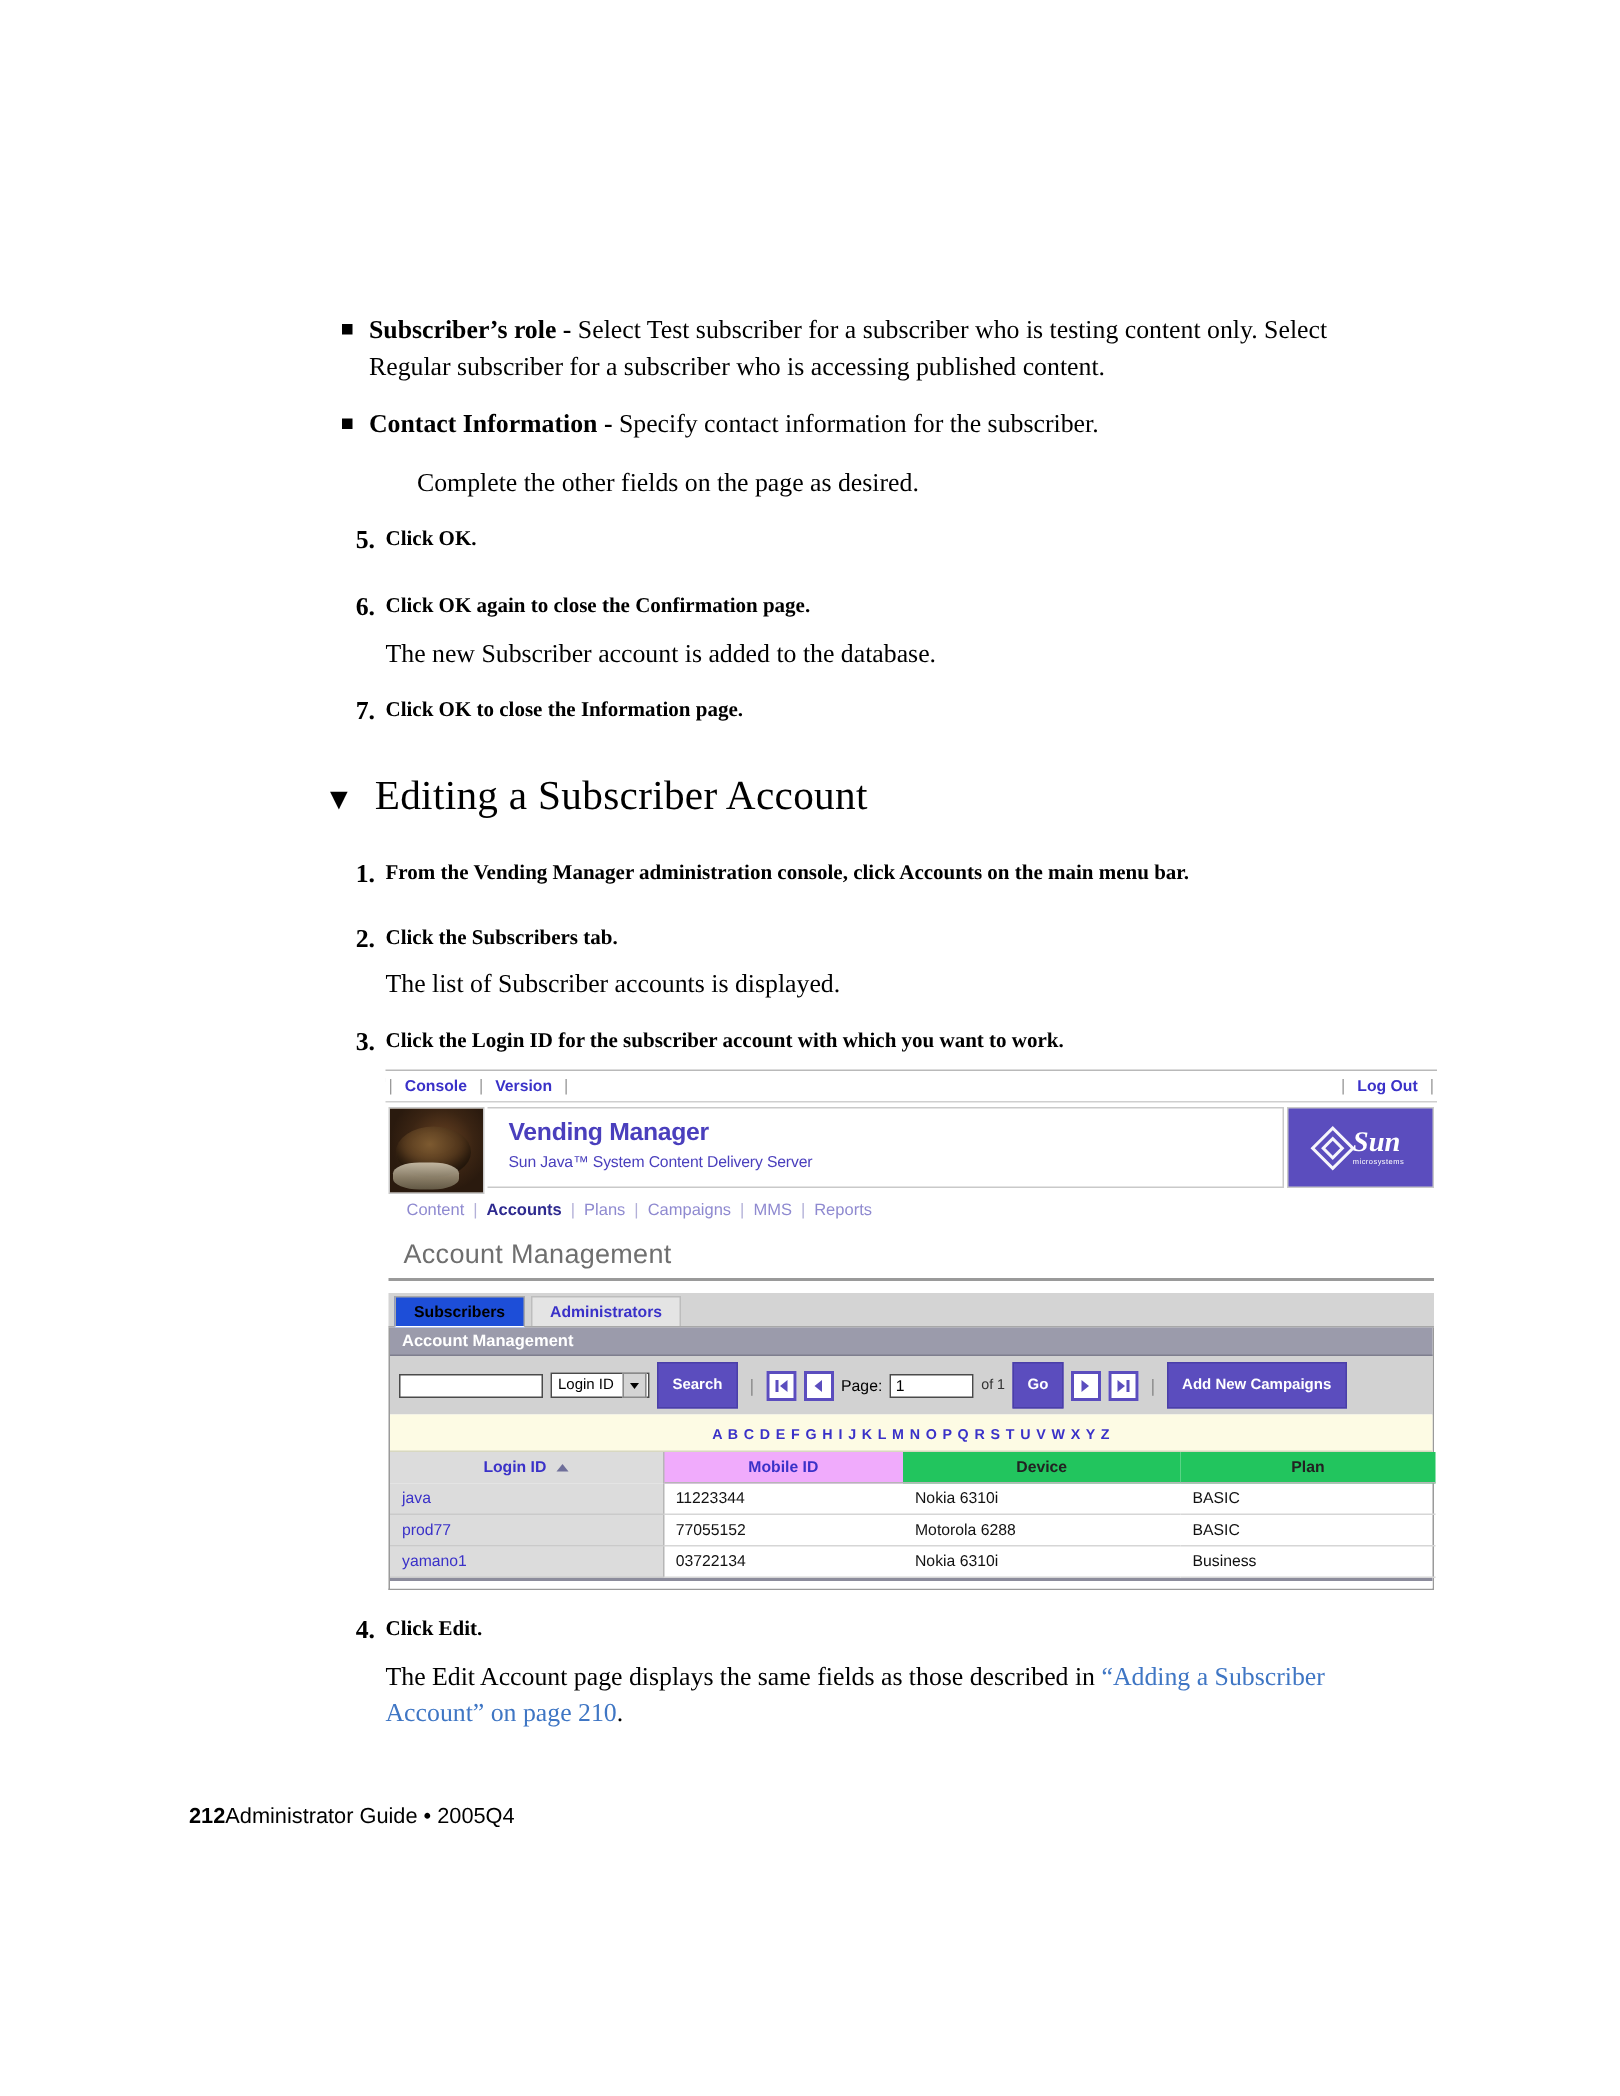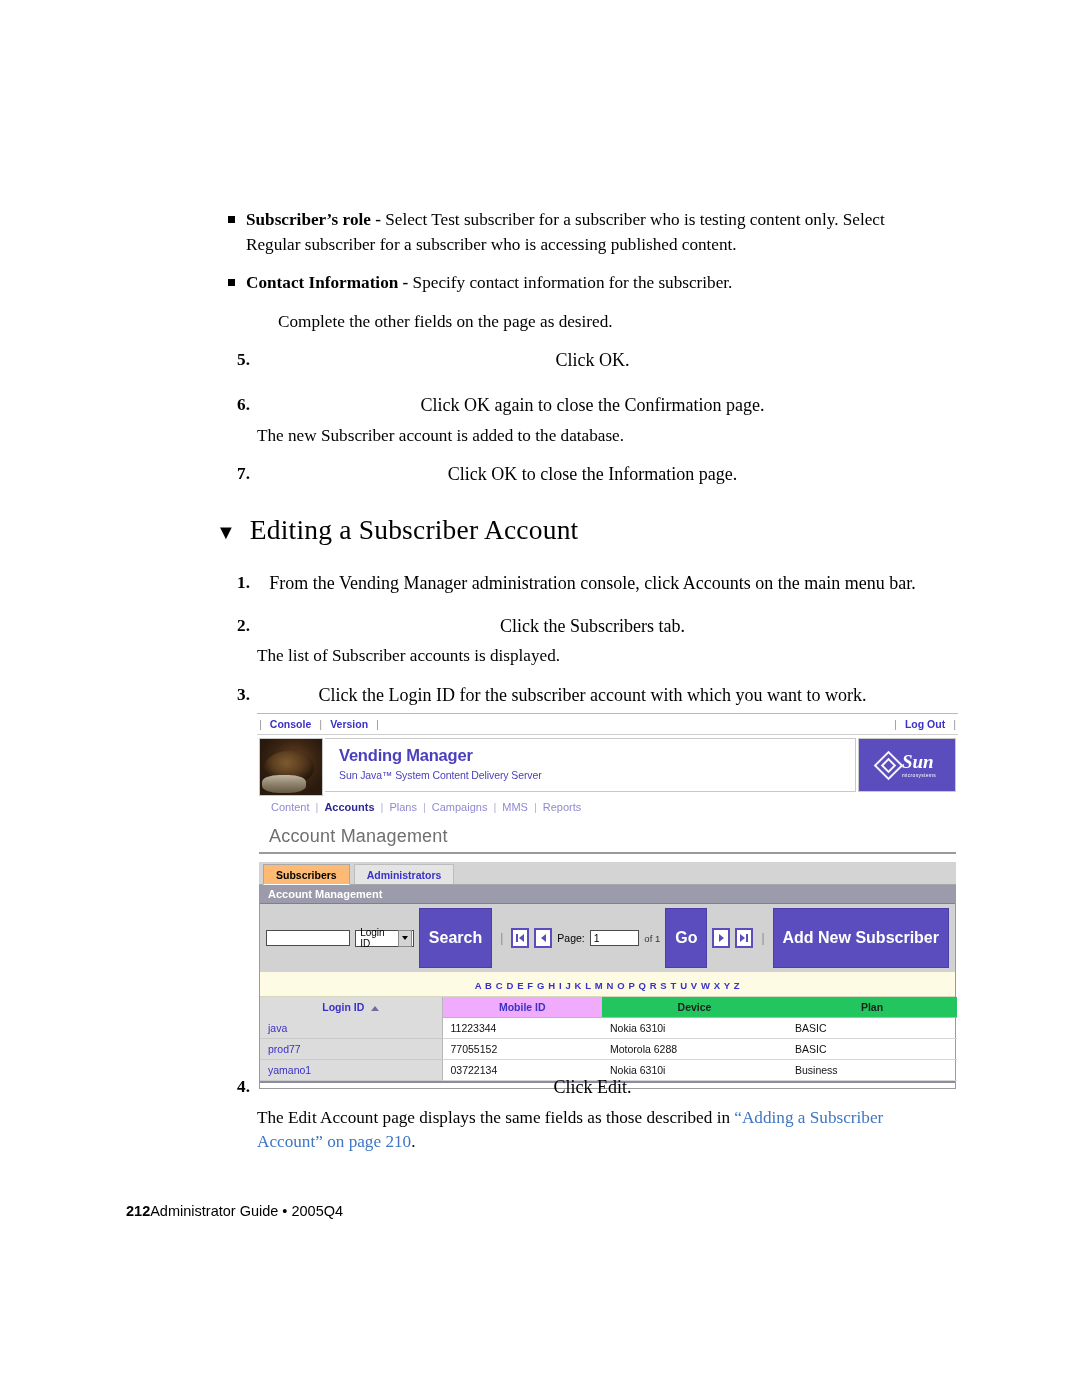--- a/index.html
+++ b/index.html
@@ -73,24 +73,23 @@
     width: 22px;
     flex: 0 0 22px;
     font-weight: bold;
     font-size: 17.2px;
     line-height: 24.6px;
     text-align: right;
     padding-right: 7px;
   }
   .step-text {
     flex: 1;
-    font-weight: normal;
-    font-size: 18px;
+    font-weight: bold;
+    font-size: 14px;
     line-height: 24.6px;
-    text-align: center;
   }
   .step-follow {
     font-size: 17.2px;
     line-height: 24.6px;
     margin-left: 29px;
     margin-bottom: 14px;
     font-weight: normal;
   }
 
   .h1-sec {
@@ -299,21 +298,21 @@
     height: 22px;
     border-bottom: 1px solid #a8a8a8;
   }
   .tab {
     font-size: 10.5px;
     font-weight: bold;
     padding: 4px 12px 3px 12px;
     margin-left: 4px;
   }
   .tab.sel {
-    background: #fdba74;
+    background: #1d4ed8;
     color: #000000;
     border: 1px solid #a8a8a8;
     border-bottom: 1px solid #ffffff;
     margin-bottom: -1px;
   }
   .tab.unsel {
     background: #e4e4e4;
     color: #3a31c8;
     border: 1px solid #bdbdbd;
     border-bottom: none;
@@ -370,23 +369,23 @@
   .tb-select .arrowbox i {
     display: block;
     width: 0; height: 0;
     border-left: 3.5px solid transparent;
     border-right: 3.5px solid transparent;
     border-top: 4px solid #000;
   }
   .btn-purple {
     background: #5b4dbe;
     color: #ffffff;
-    font-size: 16px;
-    font-weight: bold;
-    padding: 20px 9px;
+    font-size: 10px;
+    font-weight: bold;
+    padding: 9px 9px;
     border: 1px solid #4a3fa8;
     white-space: nowrap;
   }
   .tb-sep {
     color: #8c8c8c;
     font-size: 12px;
     padding: 0 3px;
   }
   .navbtn {
     width: 16px;
@@ -640,21 +639,21 @@
         <div class="navbtn">
           <span class="tri-r"></span>
         </div>
         <div class="navbtn">
           <span class="tri-r"></span>
             <span class="bar-r"></span>
         </div>
 
         <span class="tb-sep">|</span>
 
-        <div class="btn-purple">Add New Subscriber</div>
+        <div class="btn-purple">Add New Campaigns</div>
       </div>
 
       <div class="alpha-bar">
         <span>A B C D E F G H I J K L M N O P Q R S T U V W X Y Z</span>
       </div>
 
       <table class="acct">
         <colgroup>
           <col style="width:182px">
           <col style="width:160px">

